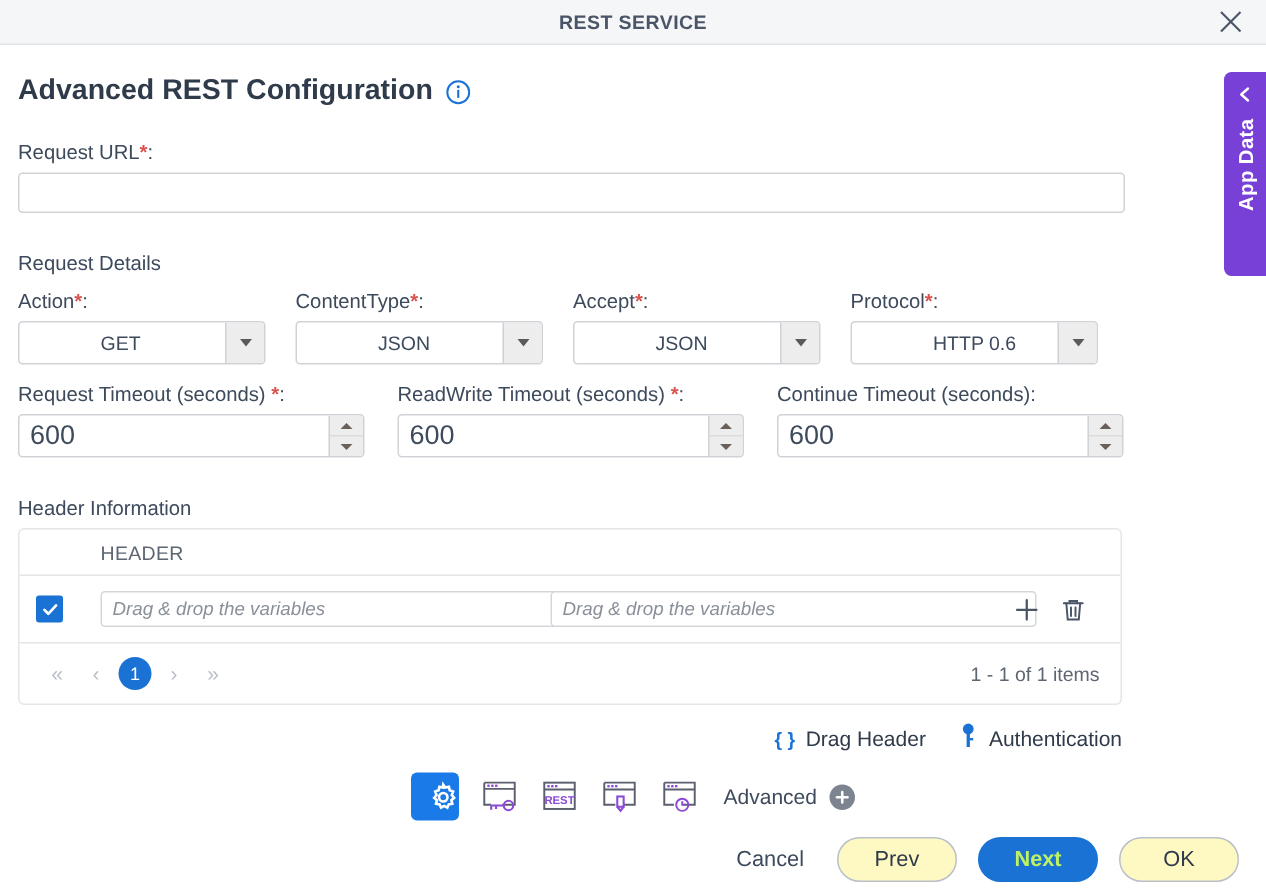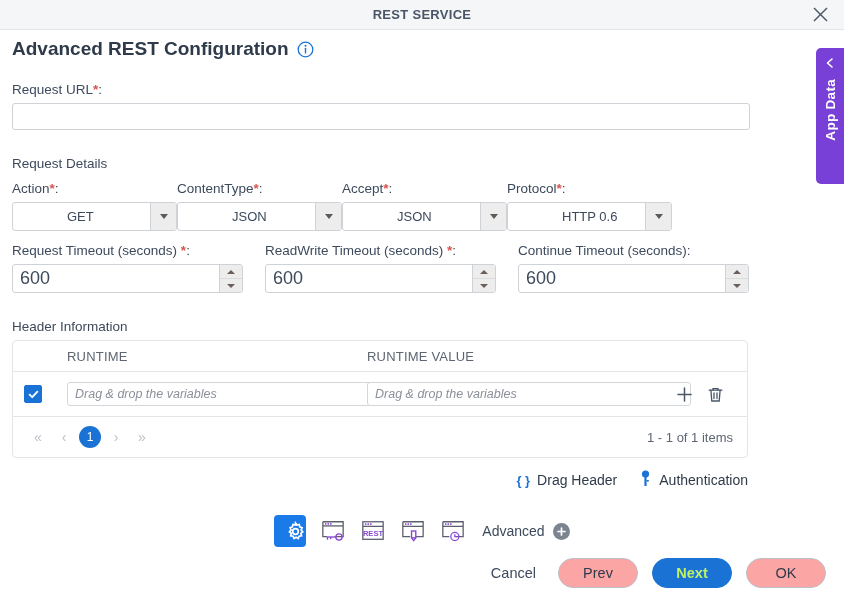--- a/index.html
+++ b/index.html
@@ -50,21 +50,21 @@
   
   .page {
     padding: 0 12px;
     position: relative;
   }
 
   .page-title-row {
     display: flex;
     align-items: center;
     gap: 8px;
-    margin-top: 8px;
+    margin-top: 20px;
     margin-bottom: 22px;
   }
   .page-title {
     font-size: 19px;
     font-weight: bold;
     color: #2f3a4a;
   }
   .info-icon { display:block; cursor: pointer; }
 
   .field-label {
@@ -93,21 +93,21 @@
   .section-heading {
     font-size: 13.5px;
     color: #3d4a5c;
     margin-top: 26px;
     margin-bottom: 10px;
   }
 
   
   .row-selects {
     display: flex;
-    gap: 0;
+    gap: 20px;
   }
   .select-cell { width: 165px; }
   .select-box {
     position: relative;
     height: 27px;
     border: 1px solid #cfd3d8;
     border-radius: 3px;
     background: #fff;
     display: flex;
     align-items: center;
@@ -371,21 +371,21 @@
     font-size: 14.5px;
     color: #3d4a5c;
     cursor: pointer;
     padding: 4px 8px;
   }
   .btn-pill {
     min-width: 80px;
     height: 30px;
     border-radius: 16px;
     border: 1px solid #b9c0c9;
-    background: #fca5a5;
+    background: #fef9c3;
     color: #2f3a4a;
     font-size: 14.5px;
     font-family: "Liberation Sans", sans-serif;
     cursor: pointer;
     display: flex;
     align-items: center;
     justify-content: center;
     padding: 0 18px;
   }
   .btn-pill.primary {
@@ -567,22 +567,21 @@
     </div>
 
   </div>
 
   
   <div class="section-heading" style="margin-bottom:4px;">Header Information</div>
 
   <div class="grid-wrap">
     <div class="grid-head">
       <div class="col-check"></div>
-      <div class="col-header">RUNTIME</div>
-      <div class="col-runtime">RUNTIME VALUE</div>
+      <div class="col-header">HEADER</div>
       <div class="col-actions"></div>
     </div>
 
     <div class="grid-row">
       <div class="col-check">
         <div class="checkbox">
           <svg width="11" height="11" viewBox="0 0 11 11" fill="none" stroke="#ffffff" stroke-width="1.8" stroke-linecap="round" stroke-linejoin="round">
             <polyline points="1.6,5.6 4.2,8.2 9.4,2.6"></polyline>
           </svg>
         </div>

